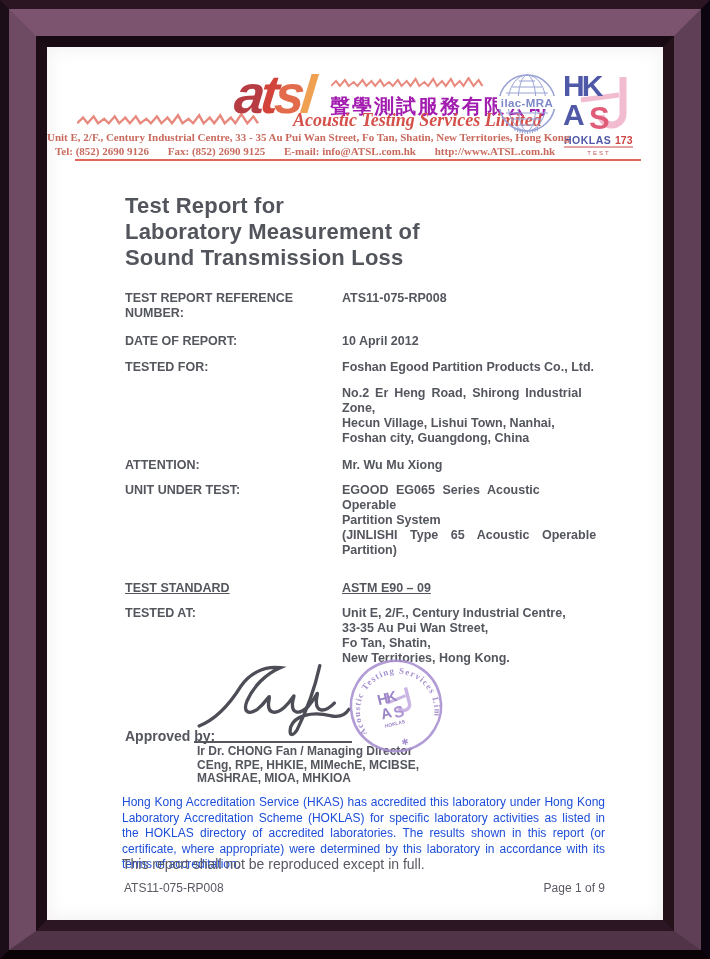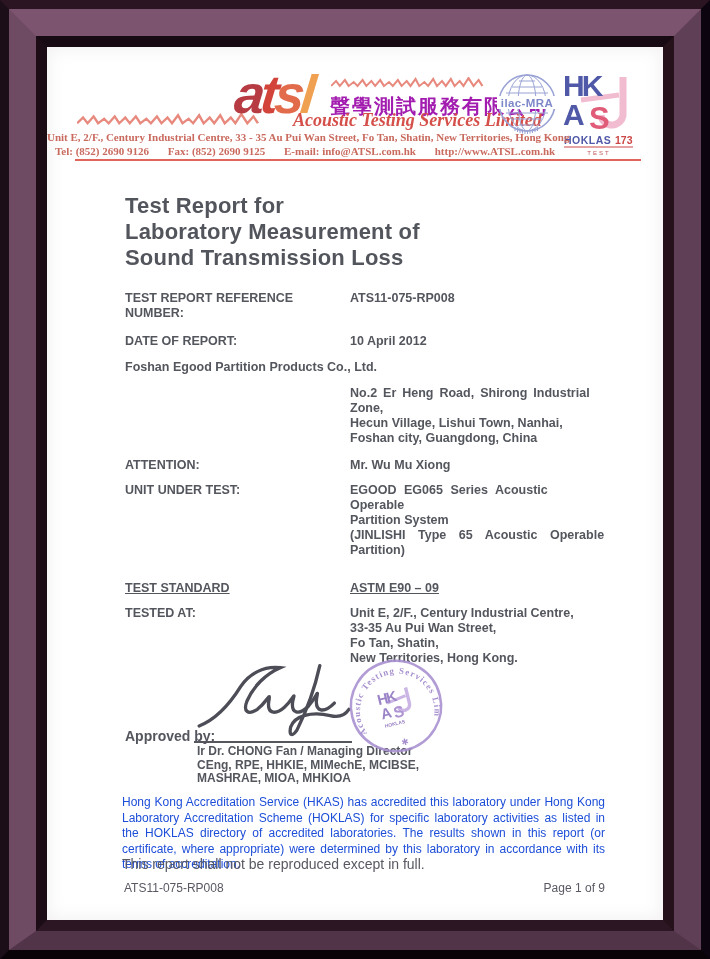--- a/index.html
+++ b/index.html
@@ -73,21 +73,21 @@
 
   
   .title {
     position:absolute; left:78px; top:146px;
     font-size:22px; font-weight:bold; color:#53555d; line-height:26px;
     letter-spacing:0.2px;
   }
 
   
   .rows { position:absolute; left:78px; top:244px; width:480px; color:#54565e; }
-  .row { display:flex;gap:8px; }
+  .row { display:flex; }
   .row .lbl { width:217px; font-weight:bold; font-size:12.5px; line-height:15px; flex:none; }
   .row .val { width:256px; font-weight:bold; font-size:12.5px; line-height:15px; flex:none; }
   .ws1 { word-spacing:2.5px; }
   .ws2 { word-spacing:4px; }
   .ws3 { word-spacing:9px; }
 
   
   .approved-label { position:absolute; left:78px; top:681px; font-weight:bold; font-size:14px; color:#54565e; }
   .signature { position:absolute; left:148px; top:614px; }
   .sig-line { position:absolute; left:147px; top:694px; width:158px; height:2px; background:#55565e; }
@@ -191,20 +191,21 @@
         <div class="lbl">TEST REPORT REFERENCE NUMBER:</div>
         <div class="val">ATS11-075-RP008</div>
       </div>
 
       <div class="row" style="margin-bottom:11px;">
         <div class="lbl">DATE OF REPORT:</div>
         <div class="val">10 April 2012</div>
       </div>
 
       <div class="row" style="margin-bottom:11px;">
+        <div class="lbl">TESTED FOR:</div>
         <div class="val">Foshan Egood Partition Products Co., Ltd.</div>
       </div>
 
       <div class="row" style="margin-bottom:12px;">
         <div class="lbl"></div>
         <div class="val">
           <div class="ws1">No.2 Er Heng Road, Shirong Industrial Zone,</div>
           <div>Hecun Village, Lishui Town, Nanhai,</div>
           <div>Foshan city, Guangdong, China</div>
         </div>

